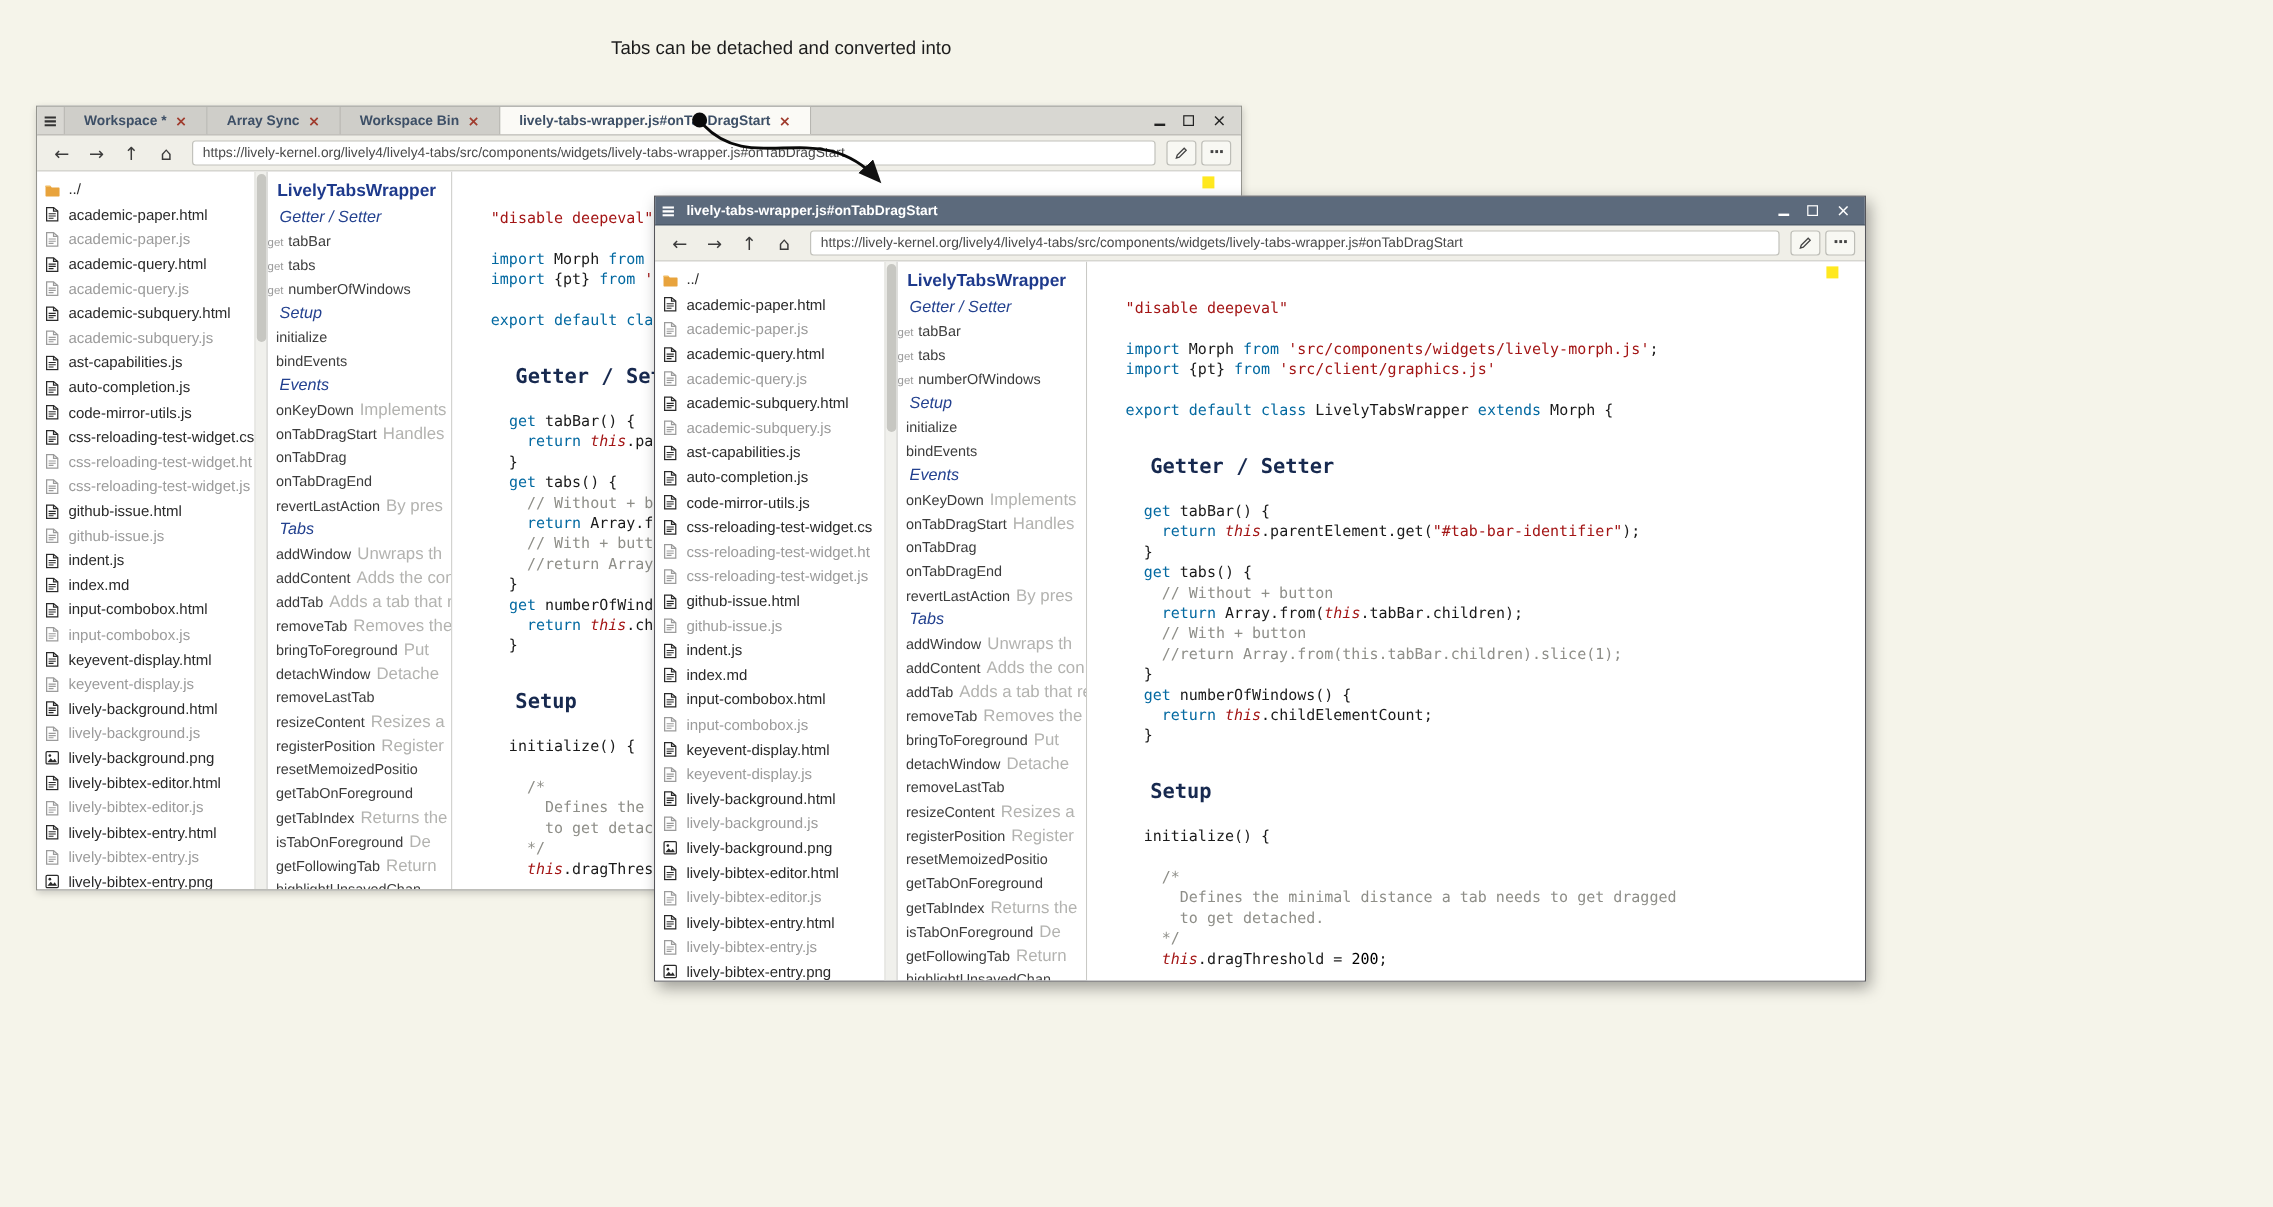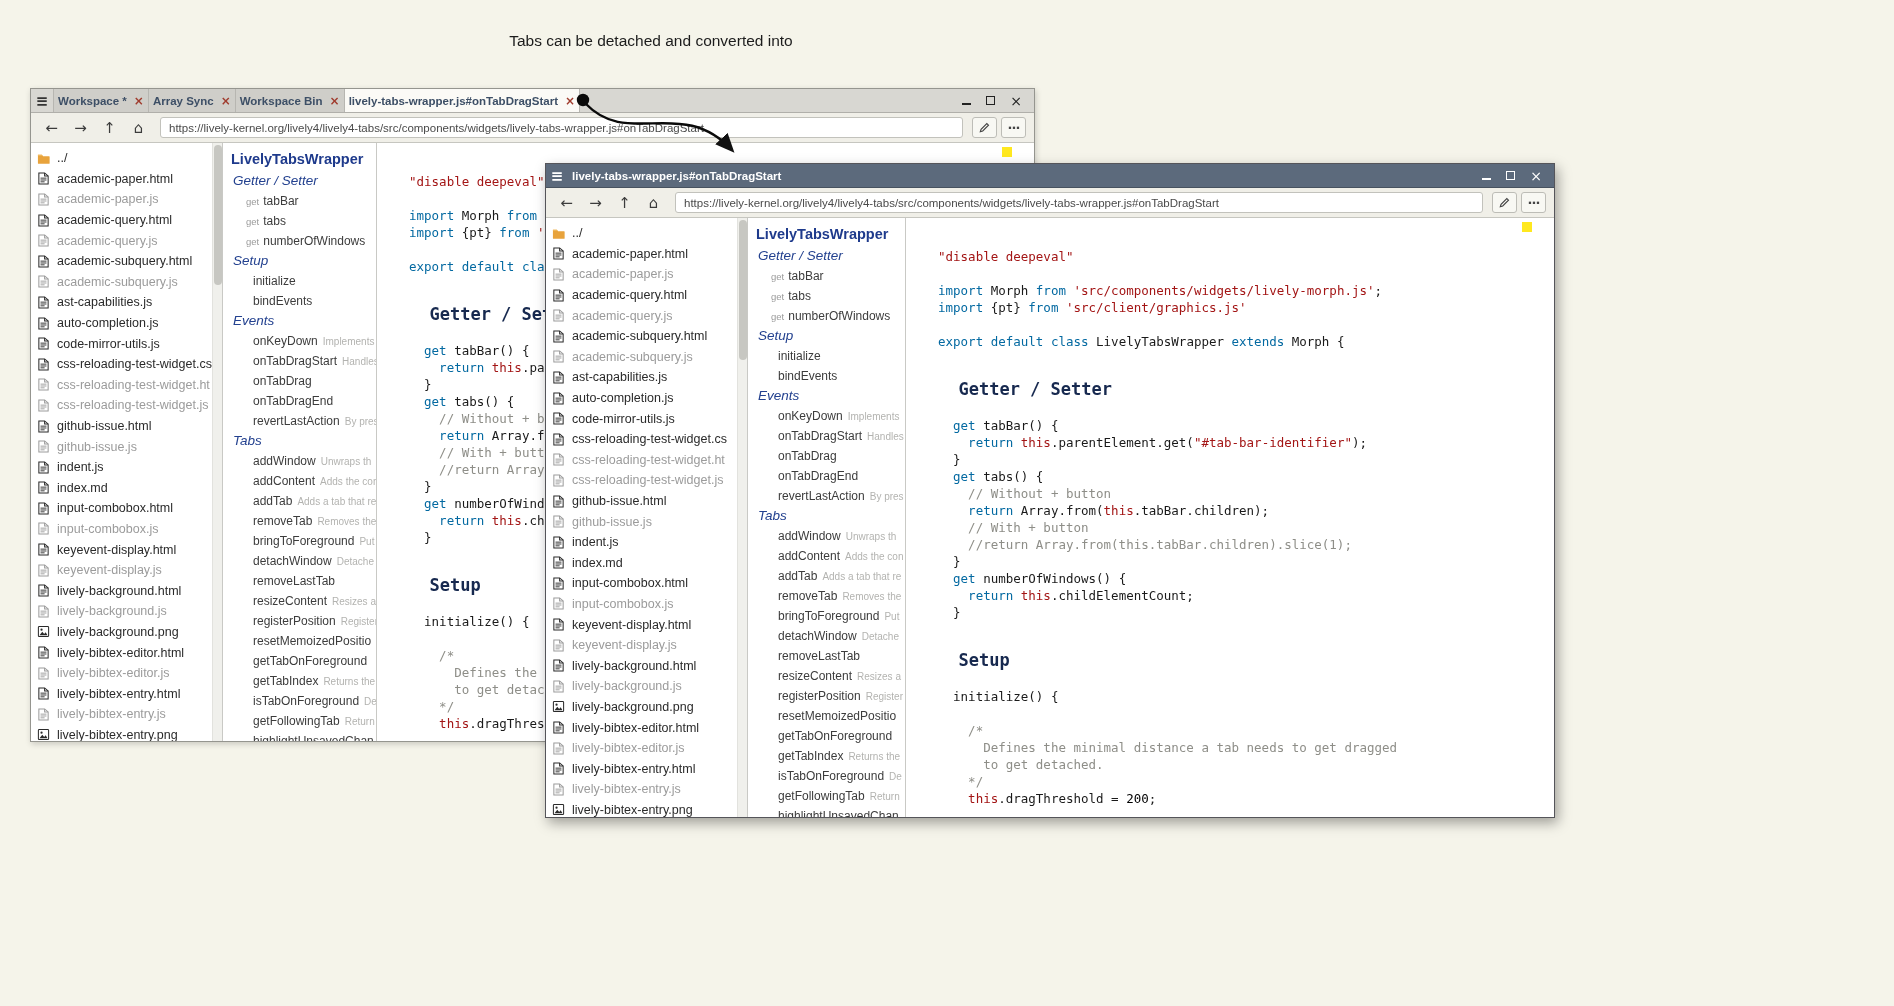--- a/index.html
+++ b/index.html
@@ -17,21 +17,21 @@
   .back-window{left:30px;top:88px;width:1005px;height:654px;border:1px solid #95958f;z-index:5;
     box-shadow:1px 2px 6px rgba(0,0,0,.18);}
   .front-window{left:545px;top:163px;width:1010px;height:655px;border:1px solid #55555a;z-index:20;
     box-shadow:3px 5px 12px rgba(0,0,0,.35);}
 
   
   .tabbar{height:24px;background:#d8d7d2;display:flex;align-items:stretch;border-bottom:1px solid #b0afaa;}
   .hamburger{width:22px;display:flex;align-items:center;justify-content:center;font-size:15px;
     font-weight:bold;color:#333;cursor:pointer;}
   .tabs{display:flex;align-items:stretch;flex:1;overflow:hidden;}
-  .tab{display:flex;align-items:center;padding:0 4px;border-right:1px solid #b7b6b1;background:#cfcec9;
+  .tab{display:flex;align-items:center;padding:0 16px;border-right:1px solid #b7b6b1;background:#cfcec9;
     font-size:11.5px;font-weight:bold;color:#3d4f66;white-space:nowrap;cursor:pointer;}
   .tab:first-child{border-left:1px solid #b7b6b1;}
   .tab.active{background:#fbfaf6;}
   .tab-close{color:#a03c2e;font-weight:bold;margin-left:7px;font-size:12px;cursor:pointer;}
   .win-controls{display:flex;align-items:center;gap:15px;padding:0 12px;}
   .wc{font-size:14px;color:#222;cursor:pointer;line-height:1;display:flex;align-items:center;}
   .minbar{display:inline-block;width:9px;border-bottom:2px solid currentColor;margin-top:6px;}
   .maxbox{display:inline-block;width:9px;height:9px;border:1.5px solid currentColor;}
 
   
@@ -63,37 +63,37 @@
   .icn{width:13px;height:13px;}
   .vscrollbar{position:absolute;top:0;right:0;width:10px;height:100%;background:#f0f0ec;border-left:1px solid #e2e2de;}
   .vscrollbar .thumb{position:absolute;top:2px;left:1px;width:8px;height:140px;background:#c7c7c2;border-radius:4px;}
 
   .outline-pane{border-right:1px solid #c9c9c5;overflow:hidden;padding-top:6px;flex:none;}
   .back-window .outline-pane{width:154px;}
   .front-window .outline-pane{width:158px;}
   .outline-title{font-size:14.5px;font-weight:bold;color:#1e3a8c;padding:2px 0 4px 8px;white-space:nowrap;}
   .o-section{font-size:13.5px;font-style:italic;color:#23418f;height:20px;line-height:20px;
     padding-left:10px;cursor:pointer;white-space:nowrap;}
-  .o-item{height:20px;line-height:20px;font-size:12px;color:#3c3c3c;padding-left:30px;cursor:pointer;
+  .o-item{height:20px;line-height:20px;font-size:12px;color:#3c3c3c;padding-left:7px;cursor:pointer;
     white-space:nowrap;overflow:hidden;}
   .o-get{font-size:9.5px;color:#9a9a9a;margin-right:4px;margin-left:-7px;}
-  .o-note{font-size:10px;color:#b3b3b0;margin-left:5px;}
+  .o-note{font-size:14px;color:#b3b3b0;margin-left:5px;}
 
   .code-pane{flex:1 1 auto;position:relative;overflow:hidden;background:#fff;}
   .code-lines{padding:30px 0 0 32px;font-family:"DejaVu Sans Mono",monospace;font-size:12.5px;
     line-height:17px;color:#1a1a1a;white-space:pre;}
   .c-line{height:17px;}
   .c-header{font-size:17px;line-height:24px;font-weight:bold;color:#17294f;margin:10px 0 16px 2ch;
     font-family:"DejaVu Sans Mono",monospace;}
   .code-marker{position:absolute;top:4px;right:22px;width:10px;height:10px;background:#ffe81f;}
 
   .tok-k{color:#0369a1;}
   .tok-s{color:#a31515;}
   .tok-c{color:#8e8e88;}
-  .tok-t{color:#a31515;}
+  .tok-t{color:#a31515;font-style:italic;}
   .tok-n{color:#000000;}
   .tok-p{color:#1a1a1a;}
 </style>
 </head>
 <body>
 
 <div class="annotation">
   <div>Tabs can be detached and converted into</div>
 </div>
 

